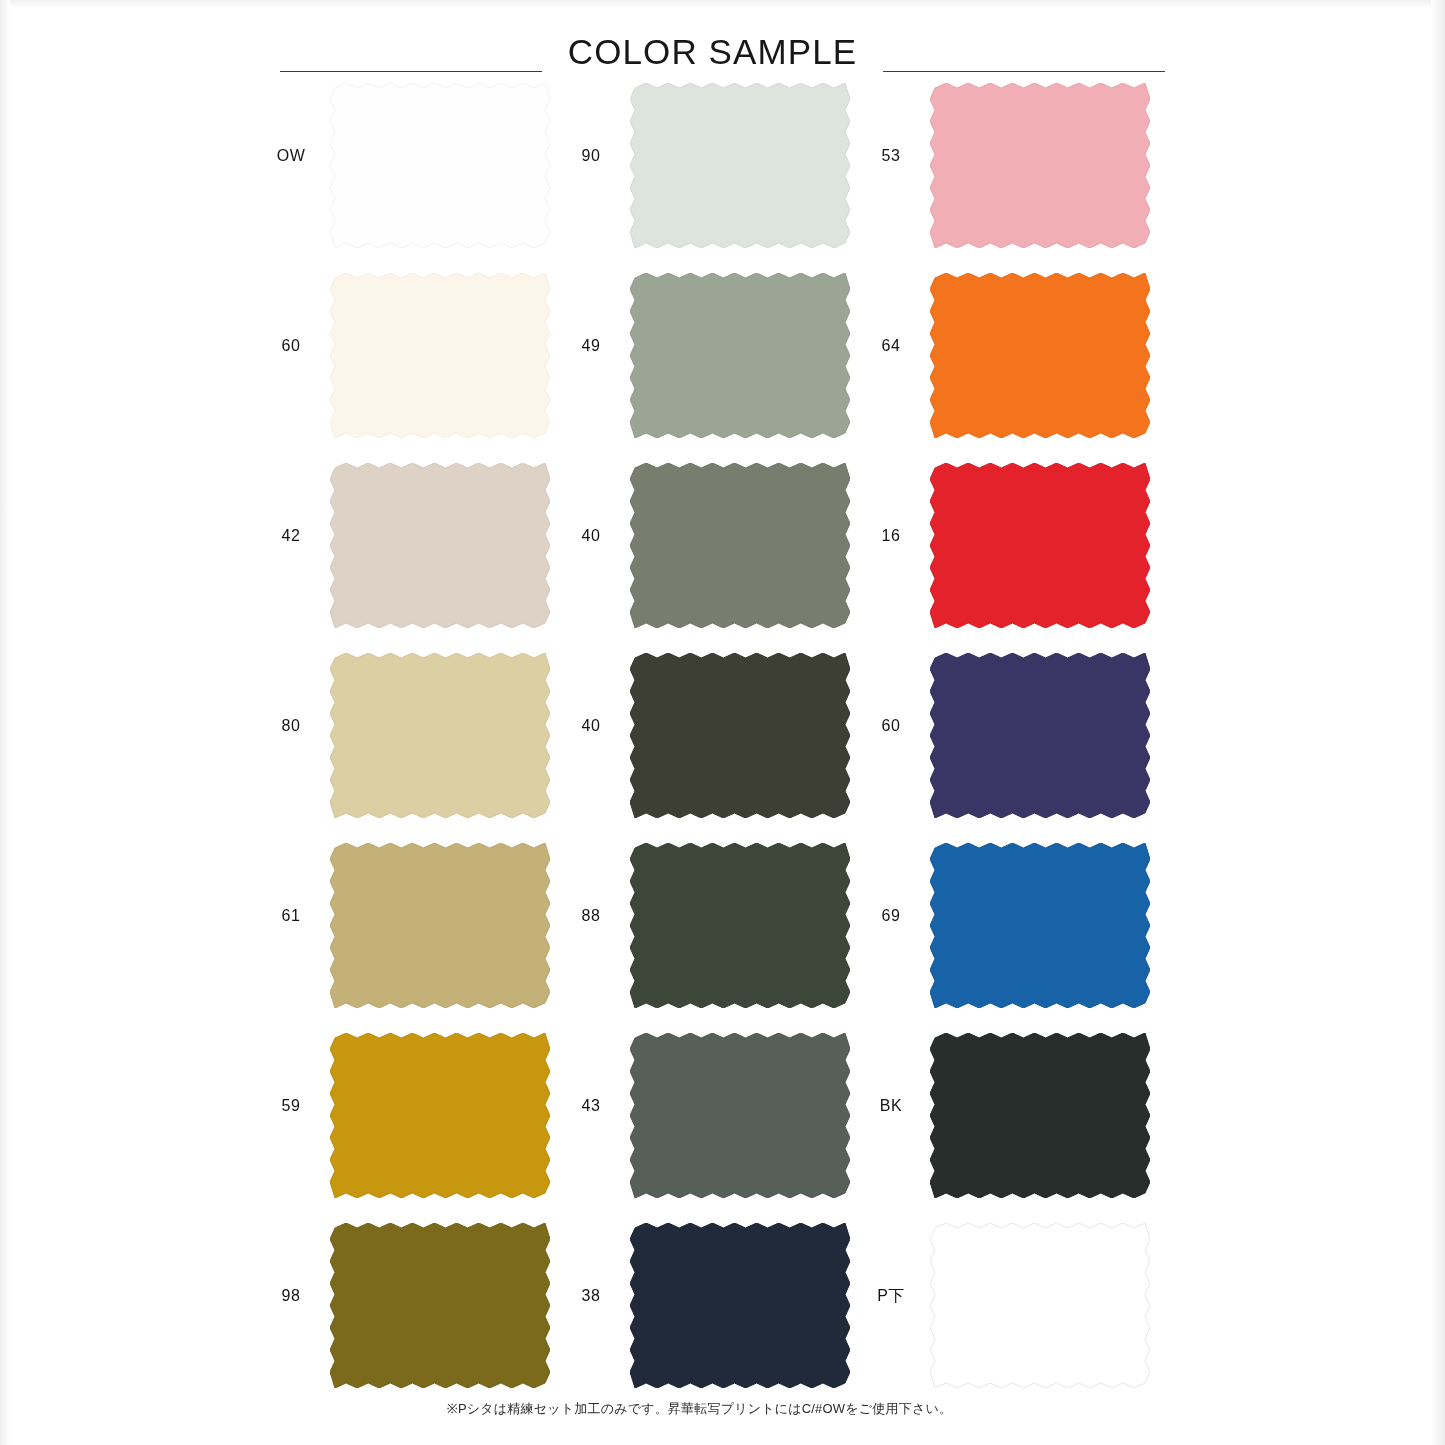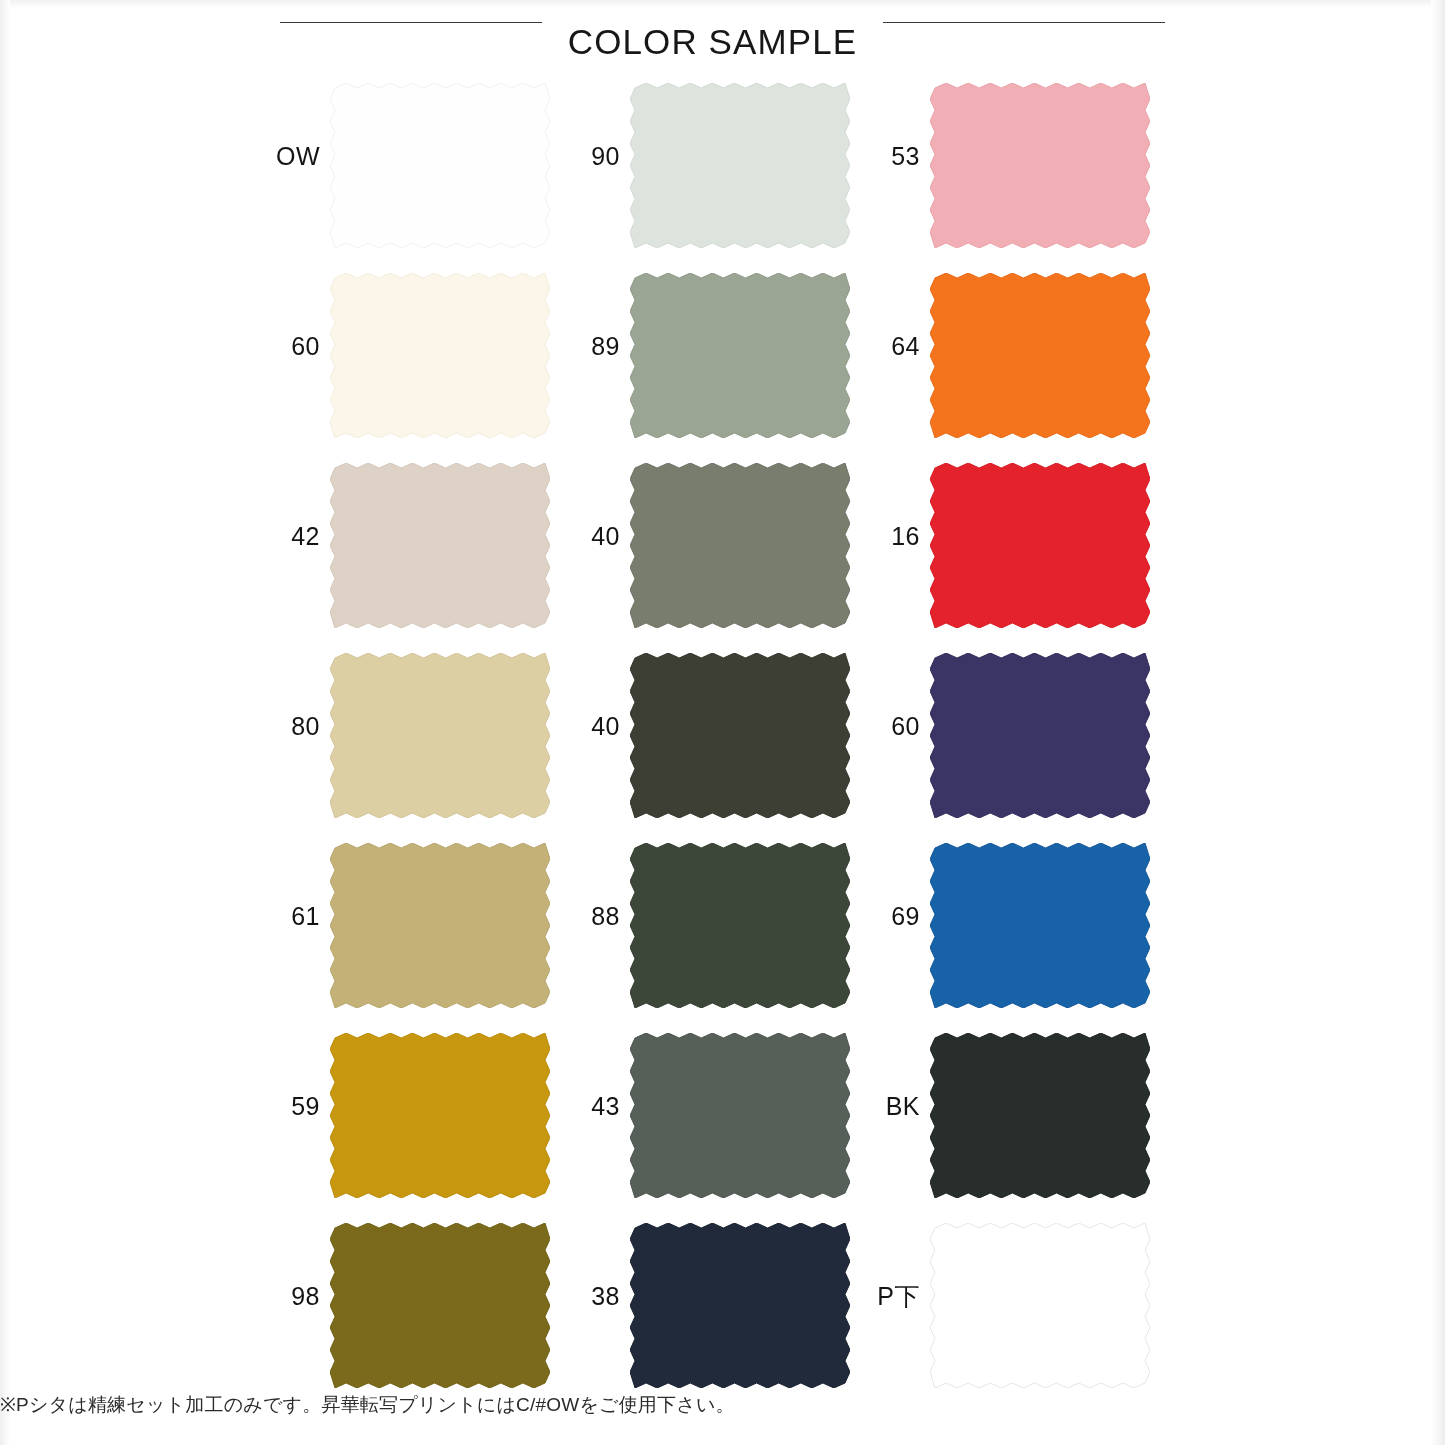--- a/index.html
+++ b/index.html
@@ -48,21 +48,21 @@
   }
 
   
   #header {
     position: absolute;
     left: 0;
     top: 22px;
     width: 100%;
     height: 50px;
     display: flex;
-    align-items: flex-start;
+    align-items: flex-end;
     justify-content: center;
   }
   .rule {
     height: 0;
     border-top: 1.6px solid #3a3a3a;
     flex: 0 0 auto;
   }
   #rule-left  { width: 262px; margin-right: 26px; }
   #rule-right { width: 282px; margin-left: 26px; }
   #page-title {
@@ -94,22 +94,22 @@
   }
   .swatch-cell.col-0 { left: 0px; }
   .swatch-cell.col-1 { left: 300px; }
   .swatch-cell.col-2 { left: 600px; }
 
   .swatch-code {
     position: absolute;
     left: 0;
     top: 60px;
     width: 58px;
-    text-align: right;
-    font-size: 25px;
+    text-align: center;
+    font-size: 16px;
     line-height: 26px;
     letter-spacing: 0.5px;
     color: #141414;
     font-family: "Liberation Sans", sans-serif;
   }
 
   
   .swatch-chip-wrap {
     position: absolute;
     left: 68px;
@@ -119,25 +119,25 @@
   }
   .swatch-chip {
     width: 100%;
     height: 100%;
     display: block;
   }
 
   
   #footnote {
     position: absolute;
-    left: 0;
+    left: 12px;
     right: 58px;
     bottom: 27px;
-    text-align: left;
-    font-size: 19px;
+    text-align: center;
+    font-size: 13px;
     letter-spacing: 0.2px;
     color: #2b2b2b;
     font-family: "Liberation Sans", sans-serif;
   }
 </style>
 </head>
 <body>
 
 <div id="page">
 
@@ -181,21 +181,21 @@
       <div class="swatch-row">
         <div class="swatch-cell col-0">
           <div class="swatch-code">60</div>
           <div class="swatch-chip-wrap">
             <svg viewBox="0 0 220 165" preserveAspectRatio="none" class="swatch-chip">
               <polygon points="5.0,5.0 16.1,0.0 27.1,5.0 38.2,0.0 49.2,5.0 60.3,0.0 71.3,5.0 82.4,0.0 93.4,5.0 104.5,0.0 115.5,5.0 126.6,0.0 137.6,5.0 148.7,0.0 159.7,5.0 170.8,0.0 181.8,5.0 192.9,0.0 203.9,5.0 215.0,0.0 220.0,16.1 215.0,27.1 220.0,38.2 215.0,49.3 220.0,60.4 215.0,71.4 220.0,82.5 215.0,93.6 220.0,104.6 215.0,115.7 220.0,126.8 215.0,137.9 220.0,148.9 215.0,160.0 203.9,165.0 192.9,160.0 181.8,165.0 170.8,160.0 159.7,165.0 148.7,160.0 137.6,165.0 126.6,160.0 115.5,165.0 104.5,160.0 93.4,165.0 82.4,160.0 71.3,165.0 60.3,160.0 49.2,165.0 38.2,160.0 27.1,165.0 16.1,160.0 5.0,165.0 0.0,148.9 5.0,137.9 0.0,126.8 5.0,115.7 0.0,104.6 5.0,93.6 0.0,82.5 5.0,71.4 0.0,60.4 5.0,49.3 0.0,38.2 5.0,27.1 0.0,16.1" fill="#fbf6e9" stroke="#f3eddd" stroke-width="1"></polygon>
             </svg>
           </div>
         </div>
         <div class="swatch-cell col-1">
-          <div class="swatch-code">89</div>
+          <div class="swatch-code">49</div>
           <div class="swatch-chip-wrap">
             <svg viewBox="0 0 220 165" preserveAspectRatio="none" class="swatch-chip">
               <polygon points="5.0,5.0 16.1,0.0 27.1,5.0 38.2,0.0 49.2,5.0 60.3,0.0 71.3,5.0 82.4,0.0 93.4,5.0 104.5,0.0 115.5,5.0 126.6,0.0 137.6,5.0 148.7,0.0 159.7,5.0 170.8,0.0 181.8,5.0 192.9,0.0 203.9,5.0 215.0,0.0 220.0,16.1 215.0,27.1 220.0,38.2 215.0,49.3 220.0,60.4 215.0,71.4 220.0,82.5 215.0,93.6 220.0,104.6 215.0,115.7 220.0,126.8 215.0,137.9 220.0,148.9 215.0,160.0 203.9,165.0 192.9,160.0 181.8,165.0 170.8,160.0 159.7,165.0 148.7,160.0 137.6,165.0 126.6,160.0 115.5,165.0 104.5,160.0 93.4,165.0 82.4,160.0 71.3,165.0 60.3,160.0 49.2,165.0 38.2,160.0 27.1,165.0 16.1,160.0 5.0,165.0 0.0,148.9 5.0,137.9 0.0,126.8 5.0,115.7 0.0,104.6 5.0,93.6 0.0,82.5 5.0,71.4 0.0,60.4 5.0,49.3 0.0,38.2 5.0,27.1 0.0,16.1" fill="#9aa594" stroke="#8f9a89" stroke-width="1"></polygon>
             </svg>
           </div>
         </div>
         <div class="swatch-cell col-2">
           <div class="swatch-code">64</div>
           <div class="swatch-chip-wrap">
             <svg viewBox="0 0 220 165" preserveAspectRatio="none" class="swatch-chip">

